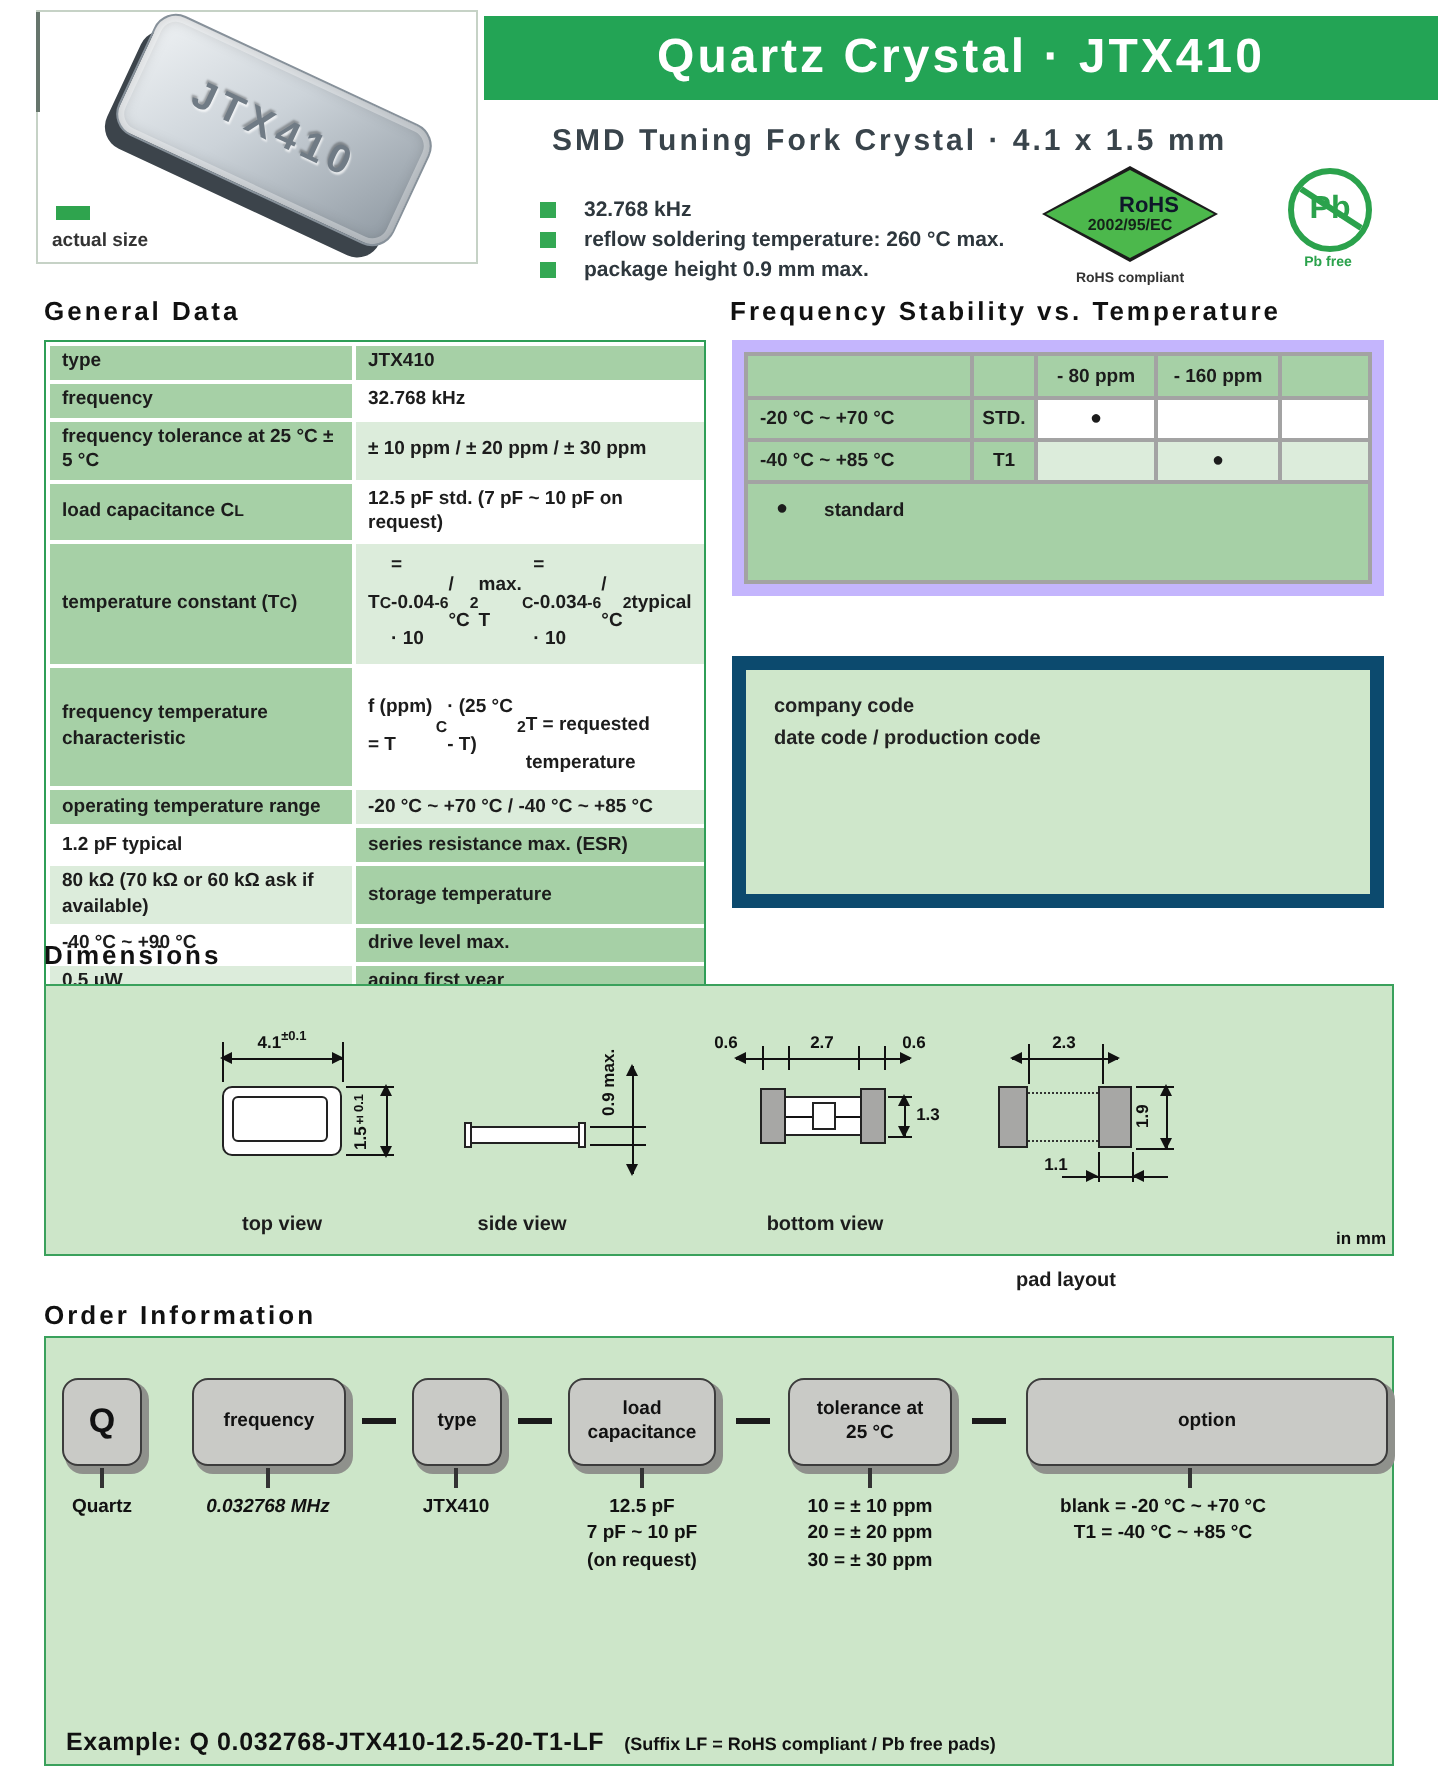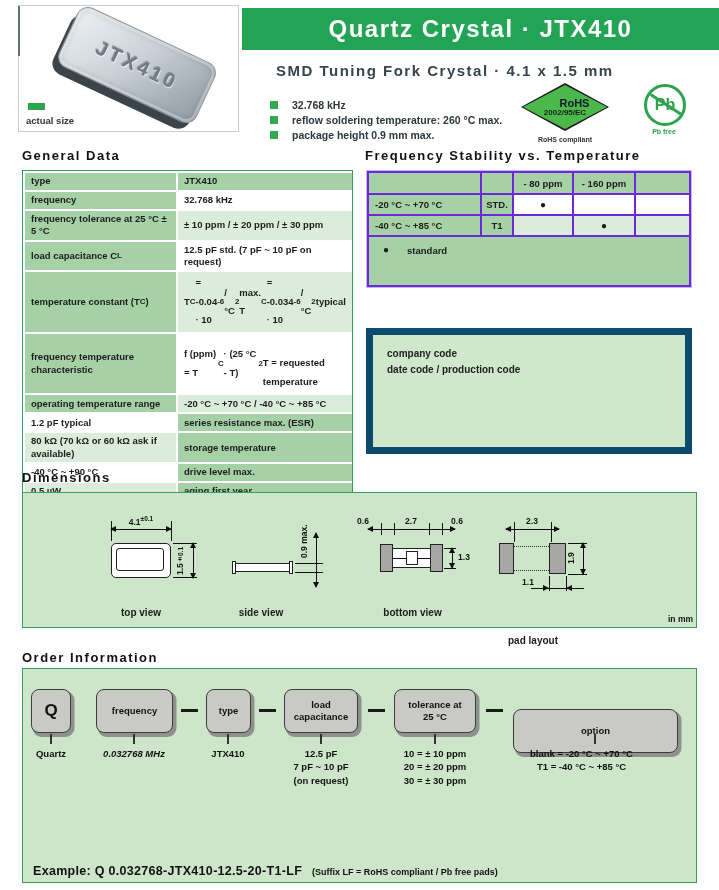--- a/index.html
+++ b/index.html
@@ -48,21 +48,21 @@
   .gd-table{position:absolute;left:22px;top:170px;width:331px;border:1px solid #2f9e57;background:#fff;
     display:grid;grid-template-columns:151px 1fr;gap:2px;padding:2px;box-sizing:border-box;}
   .gd-cell{font-size:9.5px;font-weight:bold;color:#1c1c1c;padding:2px 6px;min-height:13px;
     display:flex;align-items:center;line-height:1.3;}
   .bg-g{background:#a6d0a6;}
   .bg-w{background:#fff;}
   .bg-l{background:#dcecdb;}
   .tall{line-height:1.95;}
 
   
-  .fs-table{position:absolute;left:366px;top:170px;width:326px;border:1px solid #c4b5fd;background:#6d28d9;
+  .fs-table{position:absolute;left:366px;top:170px;width:326px;border:6px solid #c4b5fd;background:#a3a3a3;
     display:grid;grid-template-columns:111px 30px 58px 60px 1fr;grid-template-rows:20px 19px 19px 48px;
     gap:2px;padding:2px;box-sizing:border-box;}
   .fs-cell{font-size:9.5px;font-weight:bold;color:#1c1c1c;display:flex;align-items:center;}
   .fs-center{justify-content:center;}
   .fs-range{padding-left:6px;}
   .fs-legend{grid-column:1/-1;background:#a6d0a6;display:flex;align-items:flex-start;padding:8px 0 0 14px;
     font-size:9.5px;font-weight:bold;color:#1c1c1c;}
   .dot{font-size:10px;line-height:1;}
   .fs-legend .dot{margin-right:18px;}
 
@@ -282,21 +282,21 @@
     <div class="flow-box" style="left:8px;top:20px;width:40px;height:44px;font-size:17px;">Q</div>
     <div class="flow-box" style="left:73px;top:20px;width:77px;height:44px;">frequency</div>
     <div class="flow-dash" style="left:158px;top:40px;"></div>
     <div class="flow-box" style="left:183px;top:20px;width:45px;height:44px;">type</div>
     <div class="flow-dash" style="left:236px;top:40px;"></div>
     <div class="flow-box" style="left:261px;top:20px;width:74px;height:44px;">load capacitance</div>
     <div class="flow-dash" style="left:345px;top:40px;"></div>
     <div class="flow-box" style="left:371px;top:20px;width:82px;height:44px;">tolerance at
 25 °C</div>
     <div class="flow-dash" style="left:463px;top:40px;"></div>
-    <div class="flow-box" style="left:490px;top:20px;width:165px;height:44px;margin-top:20px;">option</div>
+    <div class="flow-box" style="left:490px;top:20px;width:181px;height:44px;">option</div>
 
     <div class="flow-tick" style="left:27px;top:65px;"></div>
     <div class="flow-tick" style="left:110px;top:65px;"></div>
     <div class="flow-tick" style="left:204px;top:65px;"></div>
     <div class="flow-tick" style="left:297px;top:65px;"></div>
     <div class="flow-tick" style="left:411px;top:65px;"></div>
     <div class="flow-tick" style="left:571px;top:65px;"></div>
 
     <div class="flow-caption" style="left:3px;top:78px;width:50px;">Quartz</div>
     <div class="flow-caption" style="left:71px;top:78px;width:80px;font-style:italic;">0.032768 MHz</div>

